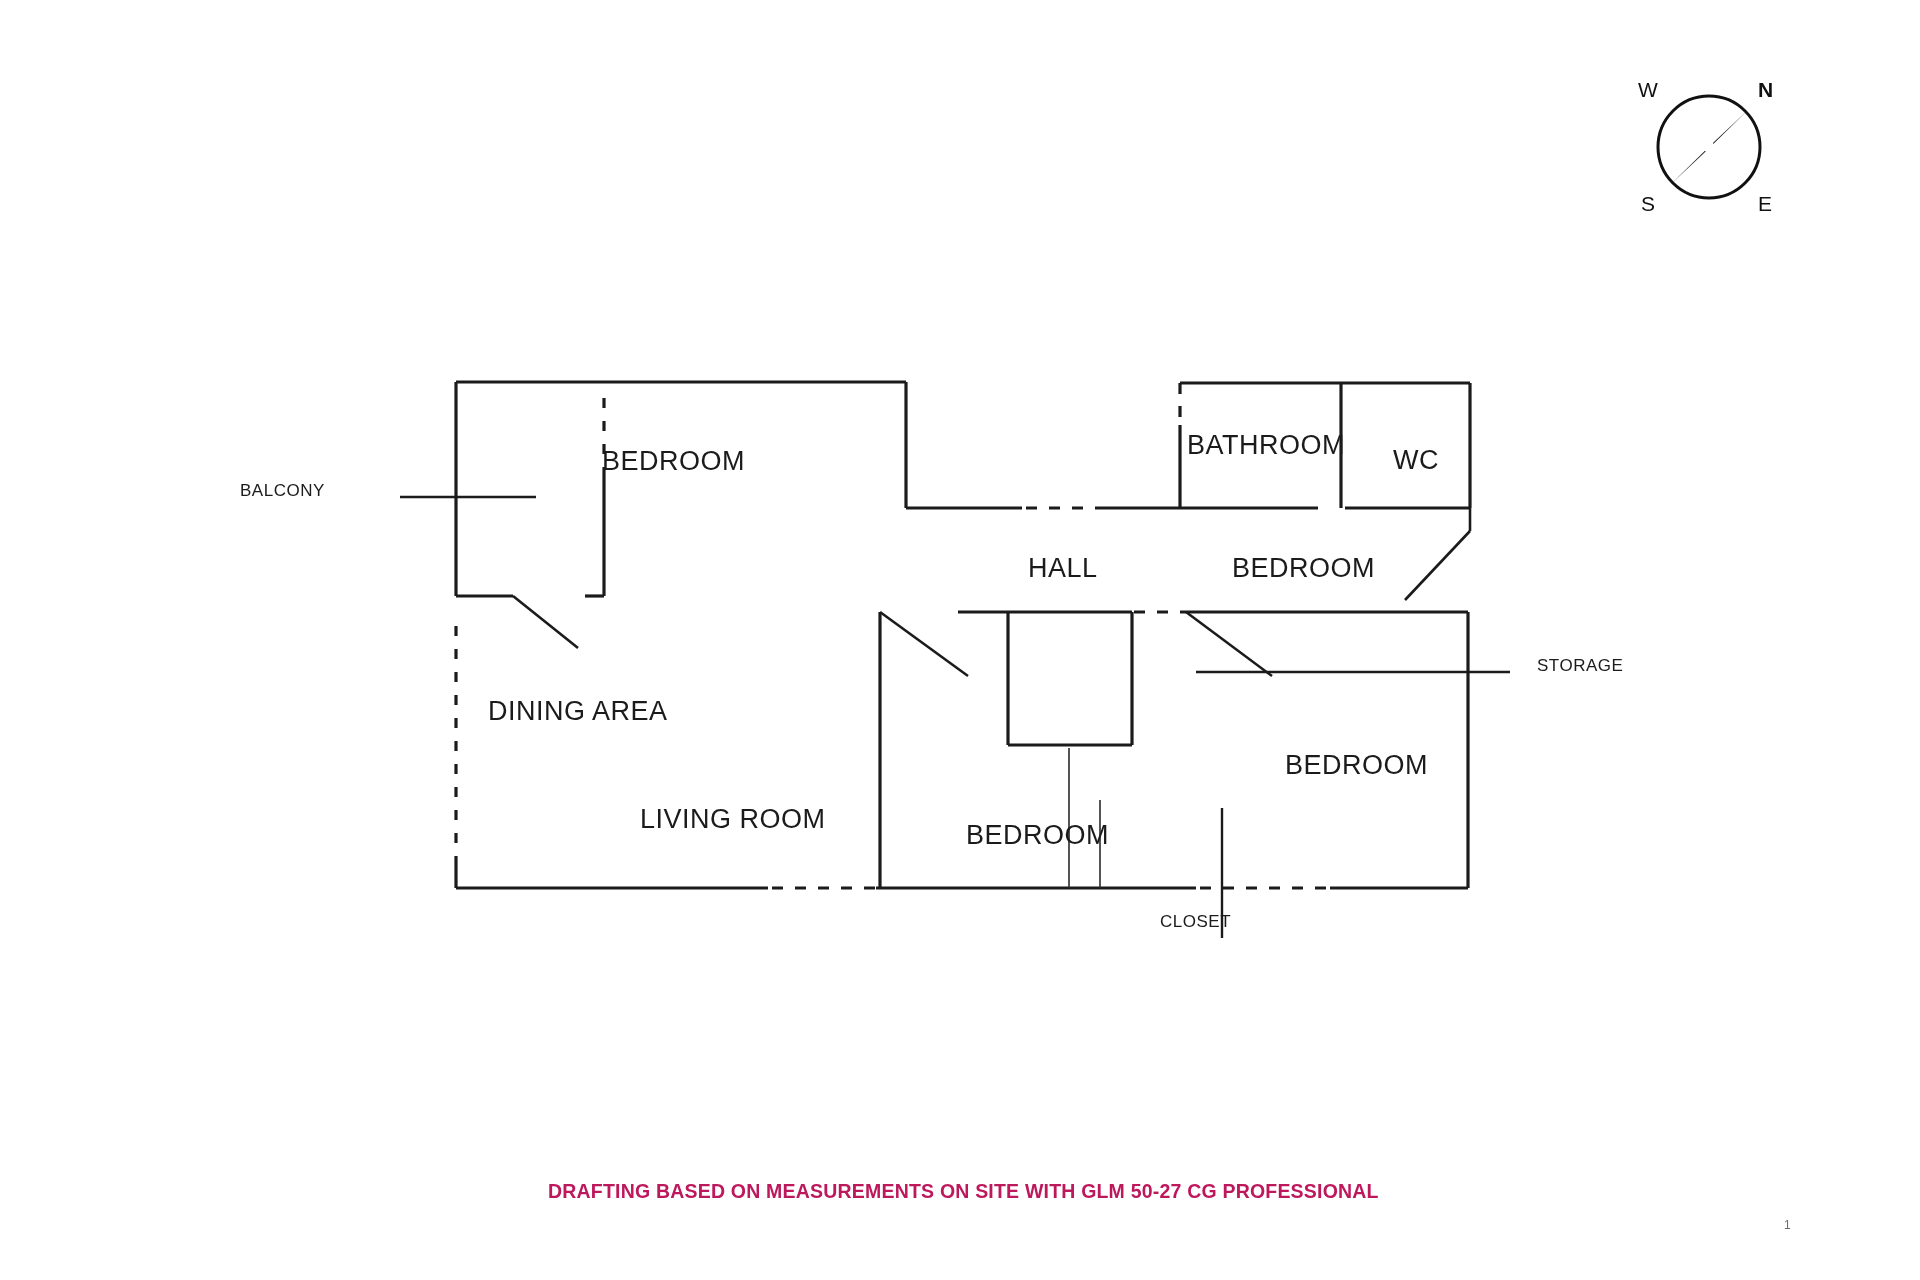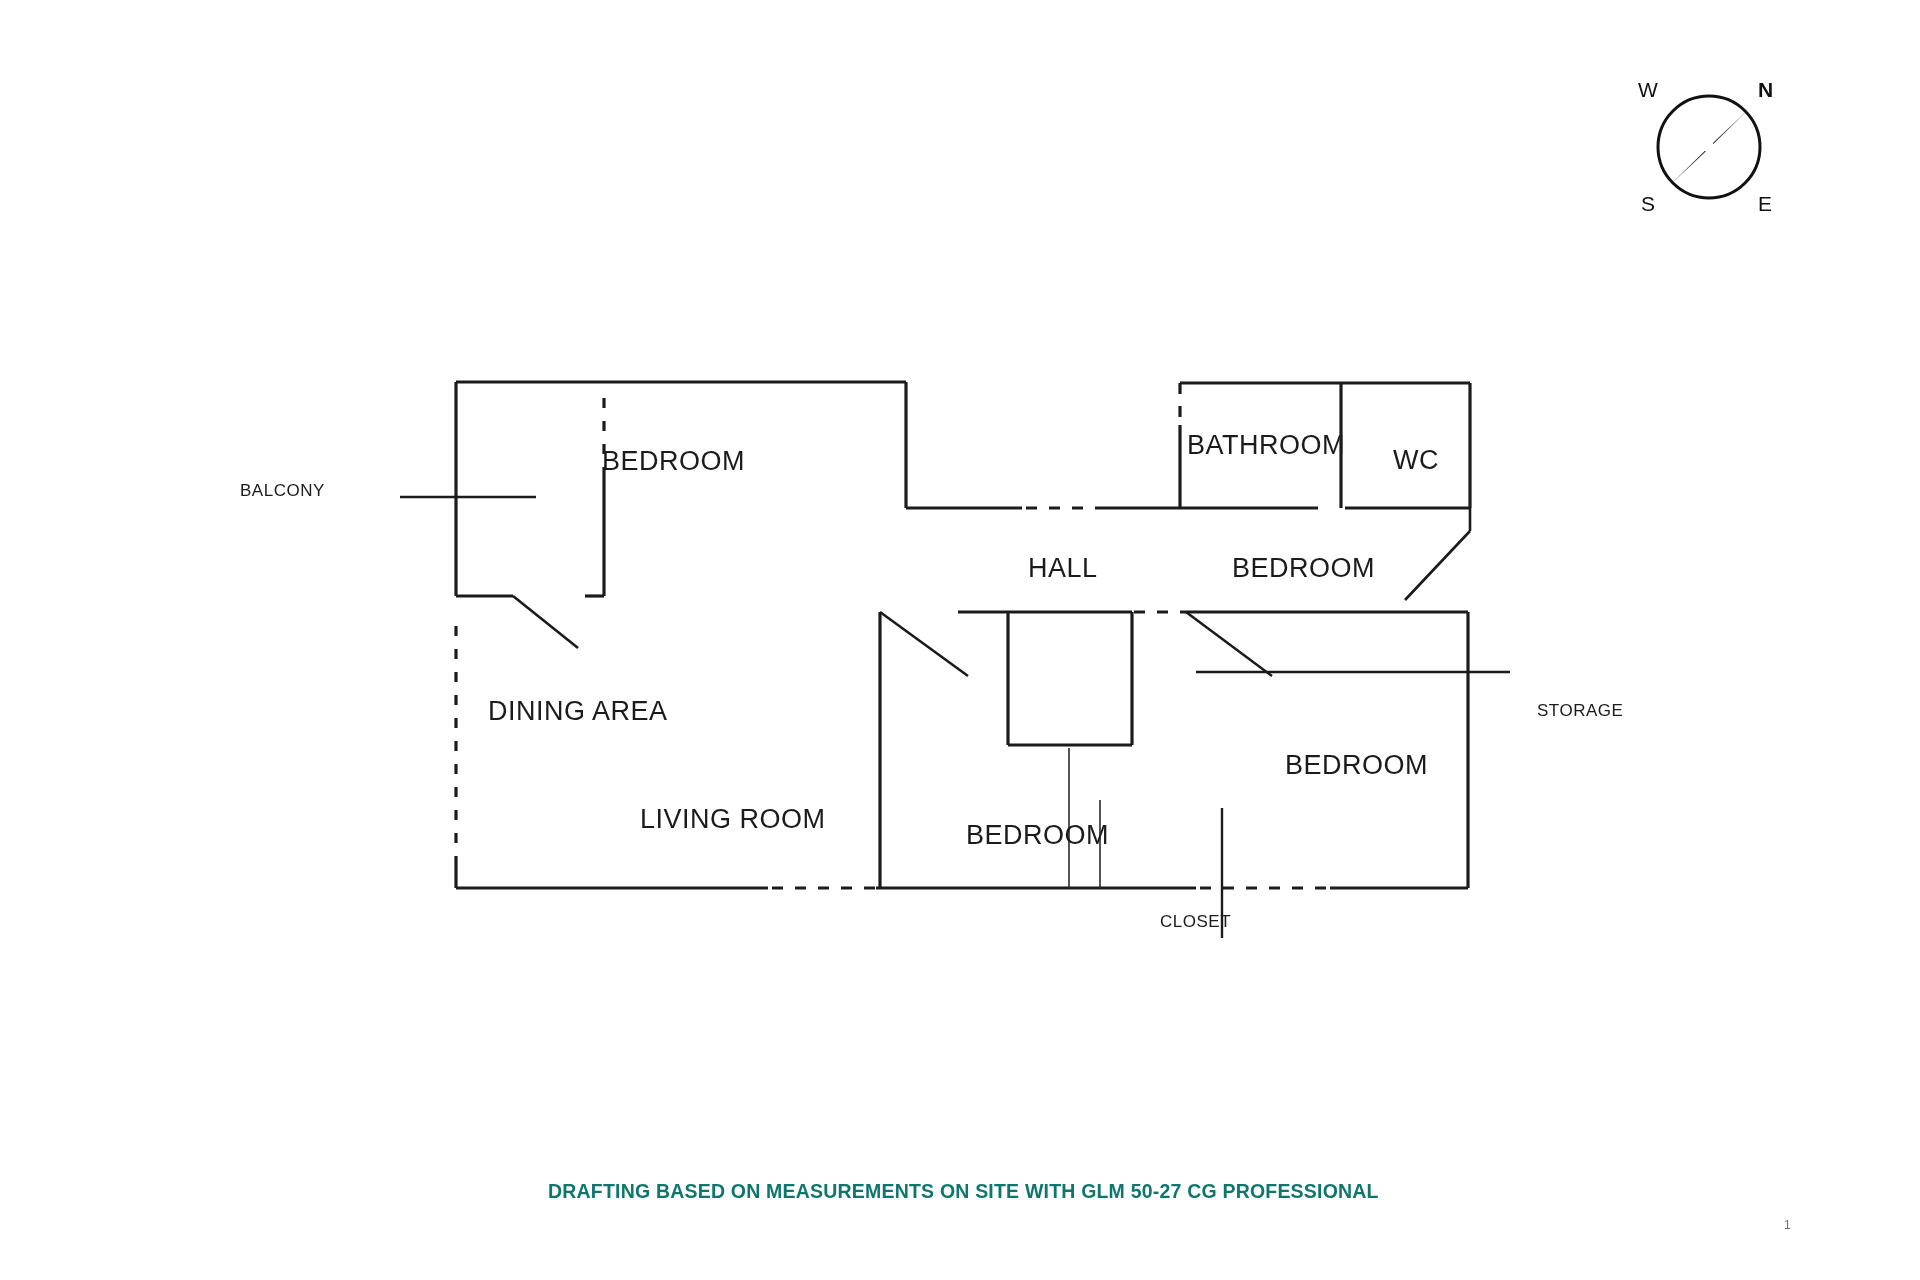--- a/index.html
+++ b/index.html
@@ -110,21 +110,21 @@
   }
   .compass-letter.strong {
     font-weight: 700;
   }
   .caption {
     position: absolute;
     font-family: "Liberation Sans", sans-serif;
     font-size: 19.5px;
     font-weight: 700;
     letter-spacing: 0.2px;
-    color: #0f766e;
+    color: #be185d;
     white-space: nowrap;
   }
   .page-number {
     position: absolute;
     font-family: "Liberation Sans", sans-serif;
     font-size: 12px;
     color: #6d6d6d;
   }
 </style>
 </head>
@@ -216,21 +216,21 @@
   <div class="room-label" style="left:488px; top:696px;">DINING AREA</div>
 
   <div class="room-label" style="left:640px; top:804px;text-align:center;">LIVING ROOM</div>
 
   <div class="room-label" style="left:966px; top:820px;">BEDROOM</div>
 
   <div class="room-label" style="left:1285px; top:750px;">BEDROOM</div>
 
   <div class="ext-label" style="left:240px; top:481px;">BALCONY</div>
 
-  <div class="ext-label" style="left:1537px; top:656px;margin-top:45px;">STORAGE</div>
+  <div class="ext-label" style="left:1537px; top:656px;">STORAGE</div>
 
   <div class="ext-label" style="left:1160px; top:912px;">CLOSET</div>
 
   <div class="compass-letter" style="left:1638px; top:78px;">W</div>
   <div class="compass-letter strong" style="left:1758px; top:78px;">N</div>
   <div class="compass-letter" style="left:1641px; top:192px;">S</div>
   <div class="compass-letter" style="left:1758px; top:192px;">E</div>
 
   <div class="caption" style="left:548px; top:1180px;">DRAFTING BASED ON MEASUREMENTS ON SITE WITH GLM 50-27 CG PROFESSIONAL</div>
 

